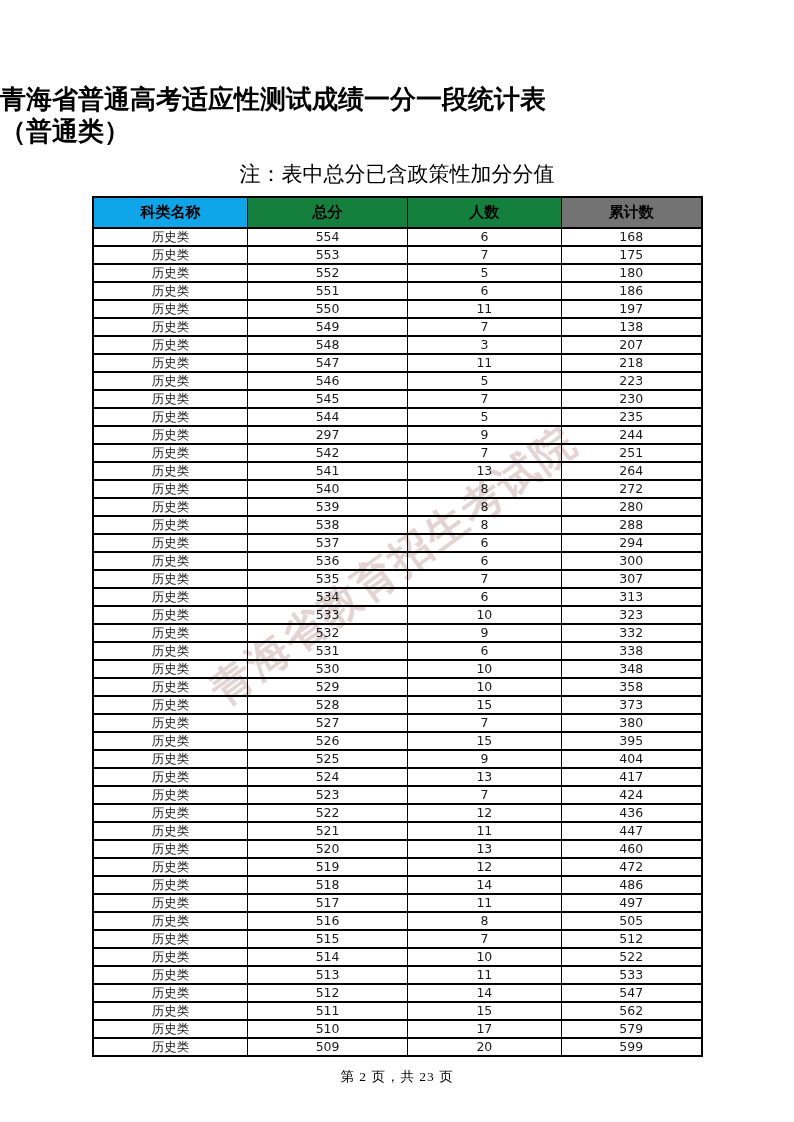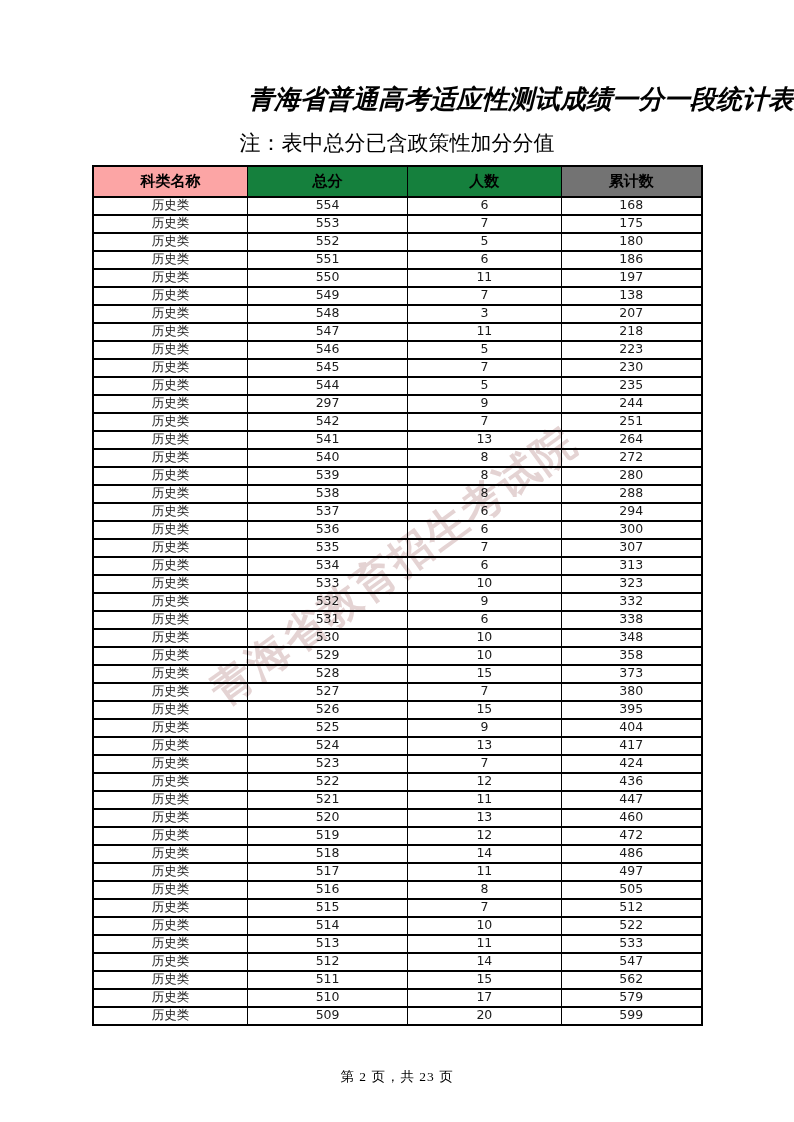--- a/index.html
+++ b/index.html
@@ -27,26 +27,25 @@
     transform: rotate(-36deg);
     transform-origin: 0 100%;
     font-family: "DejaVu Serif", "Liberation Serif", serif;
     pointer-events: none;
     user-select: none;
   }
   .title {
     position: relative;
     z-index: 2;
     padding-top: 84px;
-    text-align: right;
+    text-align: left;
     font-size: 26px;
     font-weight: bold;
     line-height: 1.22;
     font-family: "DejaVu Serif", "Liberation Serif", serif;
-    font-style: italic;
   }
   .note {
     position: relative;
     z-index: 2;
     margin-top: 13px;
     text-align: center;
     font-size: 21px;
     font-family: "DejaVu Serif", "Liberation Serif", serif;
   }
   table.score-table {
@@ -104,34 +103,35 @@
 </style>
 </head>
 <body>
 
 <div class="page">
 
   <div class="watermark">青海省教育招生考试院</div>
 
   <div class="title">
     <span>青海省普通高考适应性测试成绩一分一段统计表</span><br>
+    <span>（普通类）</span>
   </div>
 
   <div class="note">注：表中总分已含政策性加分分值</div>
 
   <table class="score-table">
     <colgroup>
       <col class="c1">
         <col class="c2">
         <col class="c3">
         <col class="c4">
     </colgroup>
     <thead>
       <tr>
-        <th style="background: #fca5a5;">科类名称</th>
+        <th style="background: #0ea5e9;">科类名称</th>
         <th style="background: #15803d;">总分</th>
         <th style="background: #15803d;">人数</th>
         <th style="background: #737373;">累计数</th>
       </tr>
     </thead>
     <tbody>
         <tr>
           <td class="cat">历史类</td>
           <td class="num">554</td>
           <td class="num">6</td>

